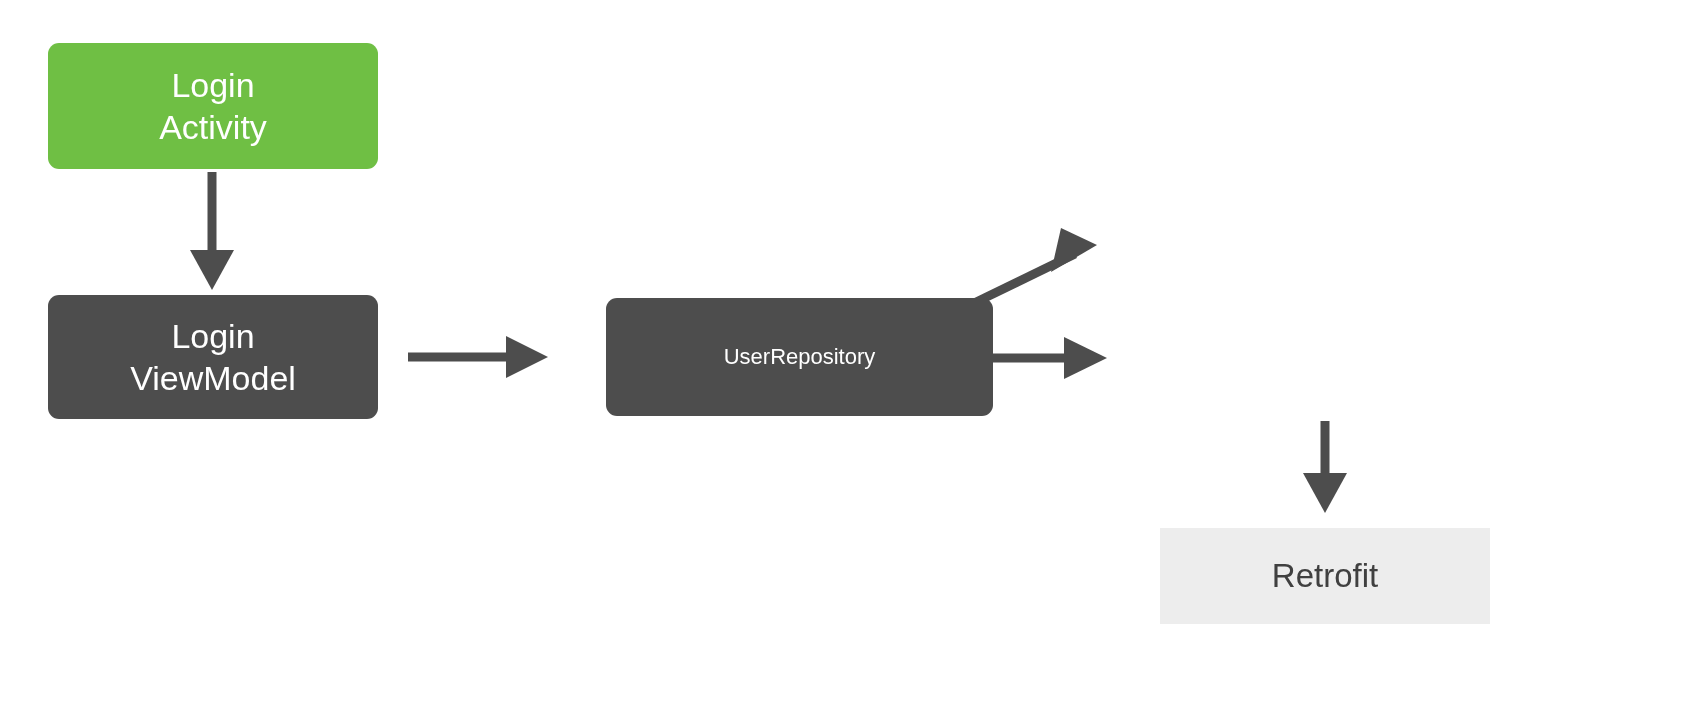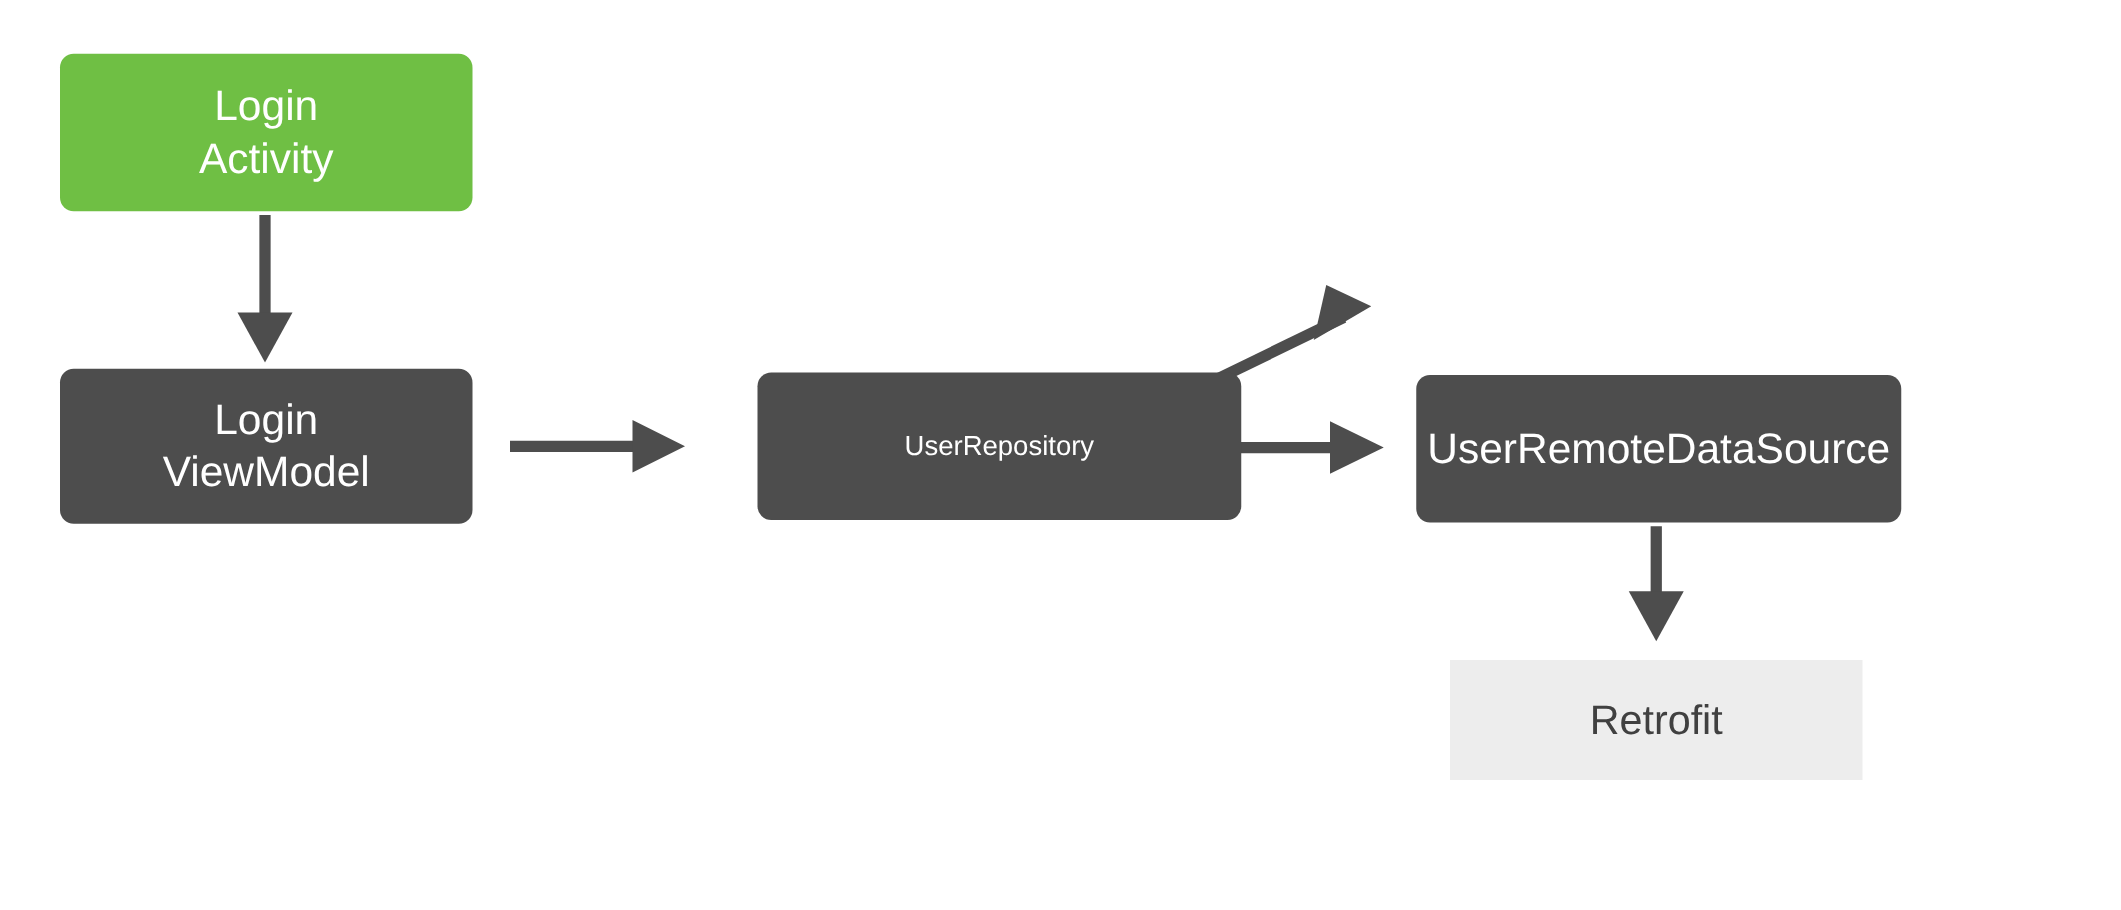--- a/index.html
+++ b/index.html
@@ -99,17 +99,16 @@
 
   <div class="node node-green" id="node-login-activity">Login
 Activity</div>
 
   <div class="node node-dark" id="node-login-viewmodel">Login
 ViewModel</div>
 
   <div class="node node-dark" id="node-user-repository">UserRepository</div>
 
 
-  <div class="node node-dark" id="node-user-remote-ds">UserRemoteDataSource</div>
 
   <div class="node node-light" id="node-retrofit">Retrofit</div>
 
 </div>
 
 </body></html>

